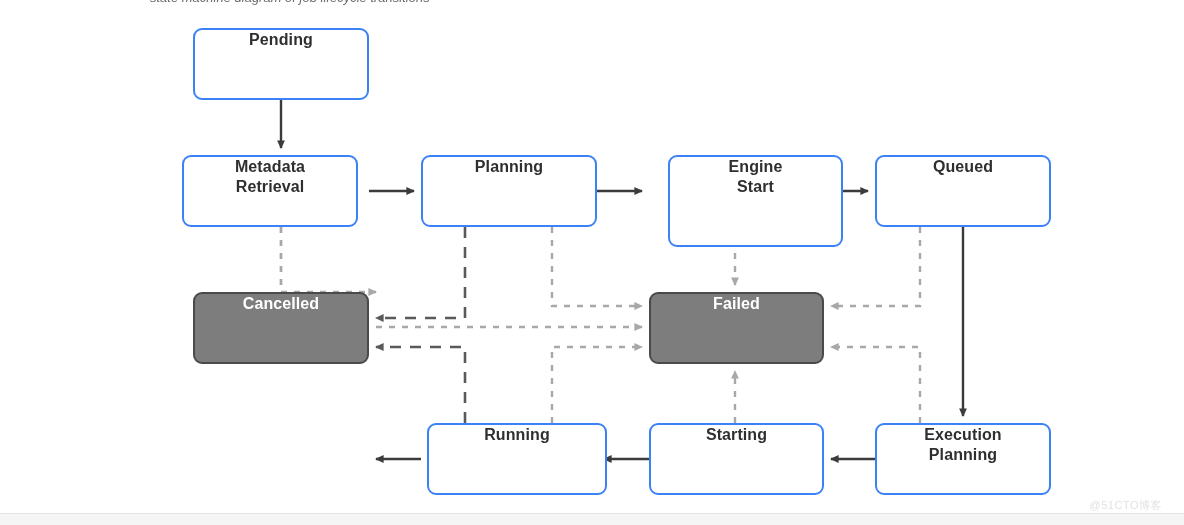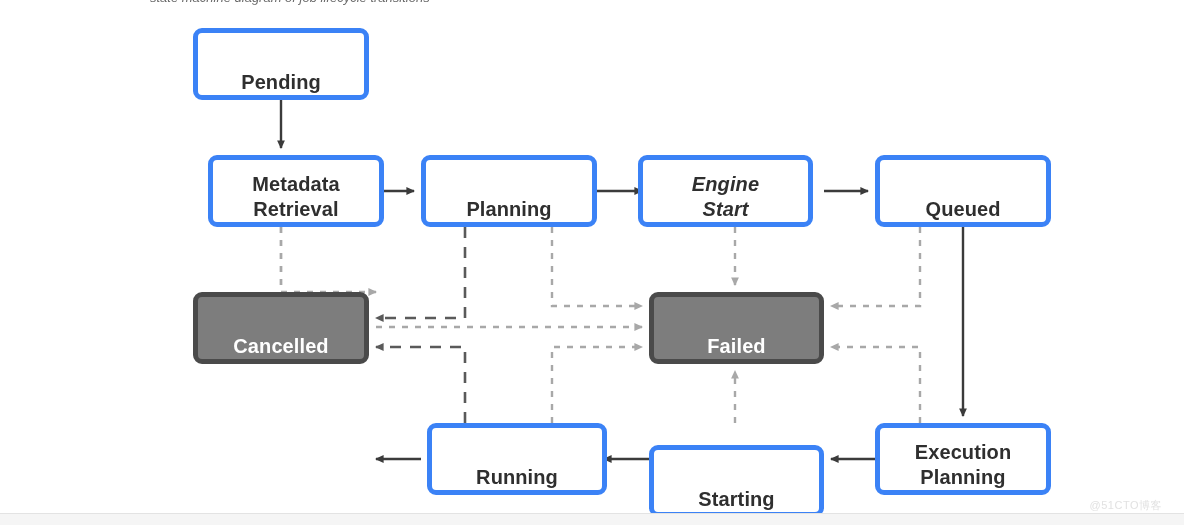--- a/index.html
+++ b/index.html
@@ -35,25 +35,25 @@
     white-space:nowrap;pointer-events:none;
   }
 
   
   .edges{position:absolute;left:0;top:0;width:1184px;height:525px;}
 
   
   .node{
     position:absolute;
     box-sizing:border-box;
-    border:5px solid #3b82f6;
+    border:2px solid #3b82f6;
     border-radius:9px;
-    display:flex;align-items:flex-end;justify-content:center;
+    display:flex;align-items:flex-start;justify-content:center;
     text-align:center;
-    font-size:20px;
+    font-size:16px;
     font-weight:bold;
     line-height:1.25;
     letter-spacing:.1px;
     background:#ffffff;
     color:#2f2f2f;
   }
   .node.filled{
     background:#7d7d7d;
     color:#ffffff;
     border-color:#4a4a4a;
@@ -107,30 +107,30 @@
       <path d="M735,423 L735,371"></path>
       <path d="M920,227 L920,306 L831,306"></path>
       <path d="M920,423 L920,347 L831,347"></path>
     </g>
   </svg>
 
   <div class="node" style="left:193px;top:28px;width:176px;height:72px;">
     <span>Pending</span>
   </div>
 
-  <div class="node" style="left:208px;top:155px;width:176px;height:72px;">
+  <div class="node" style="left:182px;top:155px;width:176px;height:72px;">
     <span>Metadata
 Retrieval</span>
   </div>
 
   <div class="node" style="left:421px;top:155px;width:176px;height:72px;">
     <span>Planning</span>
   </div>
 
-  <div class="node" style="left:638px;top:155px;width:175px;height:72px;font-style:italic;">
+  <div class="node" style="left:668px;top:155px;width:175px;height:92px;">
     <span>Engine
 Start</span>
   </div>
 
   <div class="node" style="left:875px;top:155px;width:176px;height:72px;">
     <span>Queued</span>
   </div>
 
   <div class="node filled" style="left:649px;top:292px;width:175px;height:72px;">
     <span>Failed</span>
@@ -138,21 +138,21 @@
 
   <div class="node filled" style="left:193px;top:292px;width:176px;height:72px;">
     <span>Cancelled</span>
   </div>
 
 
   <div class="node" style="left:427px;top:423px;width:180px;height:72px;">
     <span>Running</span>
   </div>
 
-  <div class="node" style="left:649px;top:423px;width:175px;height:72px;margin-top:22px;">
+  <div class="node" style="left:649px;top:423px;width:175px;height:72px;">
     <span>Starting</span>
   </div>
 
   <div class="node" style="left:875px;top:423px;width:176px;height:72px;">
     <span>Execution
 Planning</span>
   </div>
 
   <div class="watermark">@51CTO博客</div>
   <div class="bottom-strip"></div>

